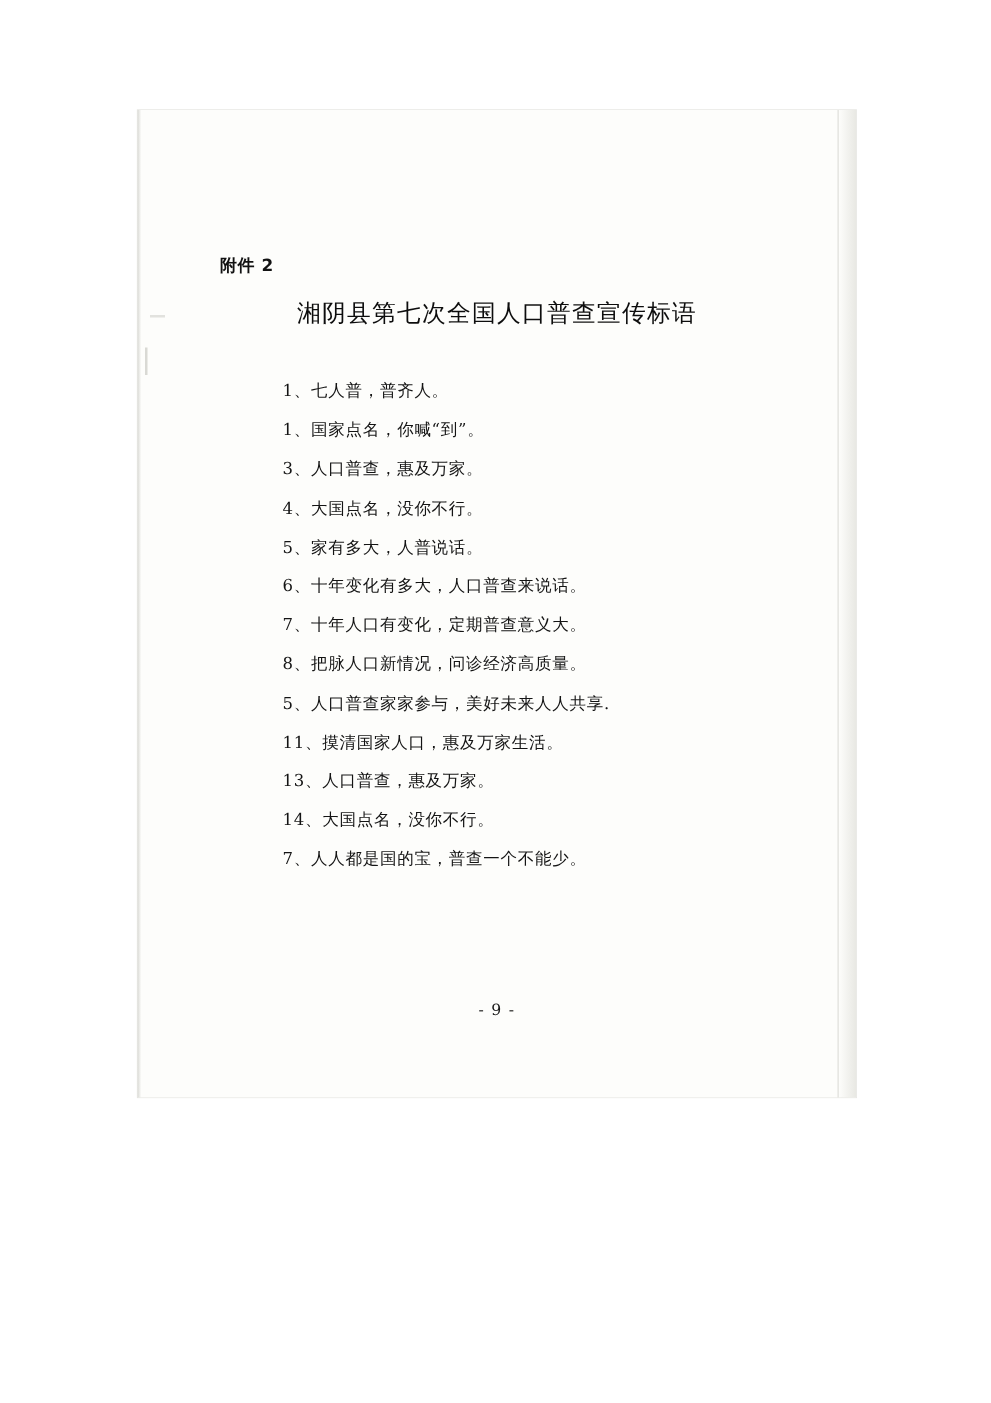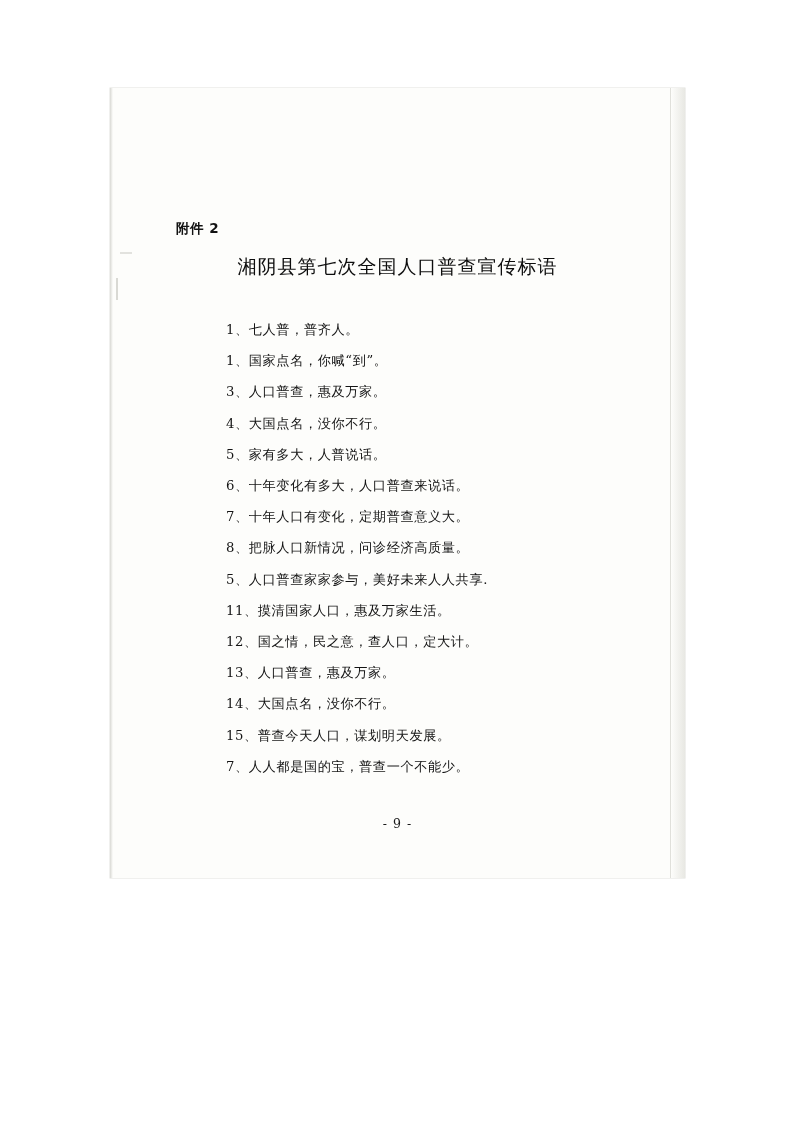--- a/index.html
+++ b/index.html
@@ -65,21 +65,21 @@
     top: 164px;
     width: 12px;
     height: 2px;
     background: #d6d6d1;
     opacity: .7;
   }
 
   .doc-body {
     position: absolute;
     left: 0;
-    top: 16px;
+    top: 0;
     width: 575px;
     height: 790px;
   }
 
   .attachment-label {
     position: absolute;
     left: 66px;
     top: 116px;
     font-family: "DejaVu Sans", sans-serif;
     font-weight: bold;
@@ -151,23 +151,21 @@
       <li class="slogan-item">1、七人普，普齐人。</li>
       <li class="slogan-item">1、国家点名，你喊“到”。</li>
       <li class="slogan-item">3、人口普查，惠及万家。</li>
       <li class="slogan-item">4、大国点名，没你不行。</li>
       <li class="slogan-item">5、家有多大，人普说话。</li>
       <li class="slogan-item">6、十年变化有多大，人口普查来说话。</li>
       <li class="slogan-item">7、十年人口有变化，定期普查意义大。</li>
       <li class="slogan-item">8、把脉人口新情况，问诊经济高质量。</li>
       <li class="slogan-item">5、人口普查家家参与，美好未来人人共享.</li>
       <li class="slogan-item">11、摸清国家人口，惠及万家生活。</li>
-      <li class="slogan-item">12、国之情，民之意，查人口，定大计。</li>
       <li class="slogan-item">13、人口普查，惠及万家。</li>
       <li class="slogan-item">14、大国点名，没你不行。</li>
-      <li class="slogan-item">15、普查今天人口，谋划明天发展。</li>
       <li class="slogan-item">7、人人都是国的宝，普查一个不能少。</li>
     </ul>
 
     <div class="page-number">- 9 -</div>
 
   </div>
 </div>
 
 </body></html>

